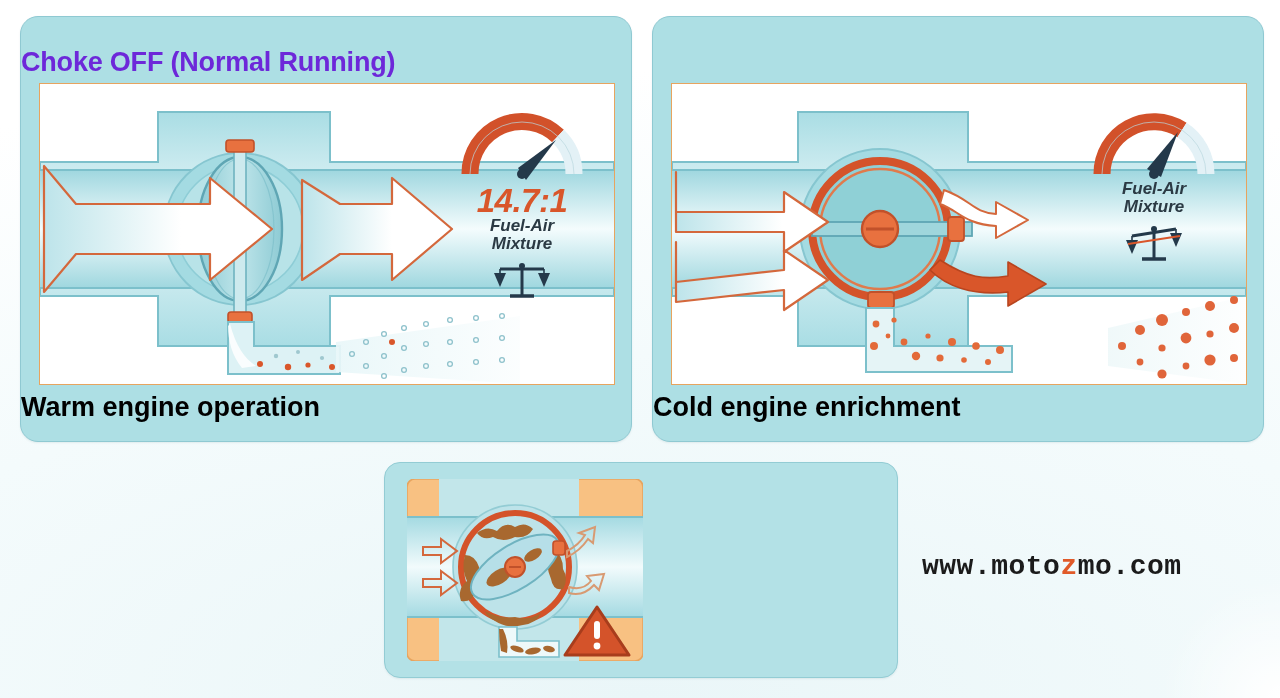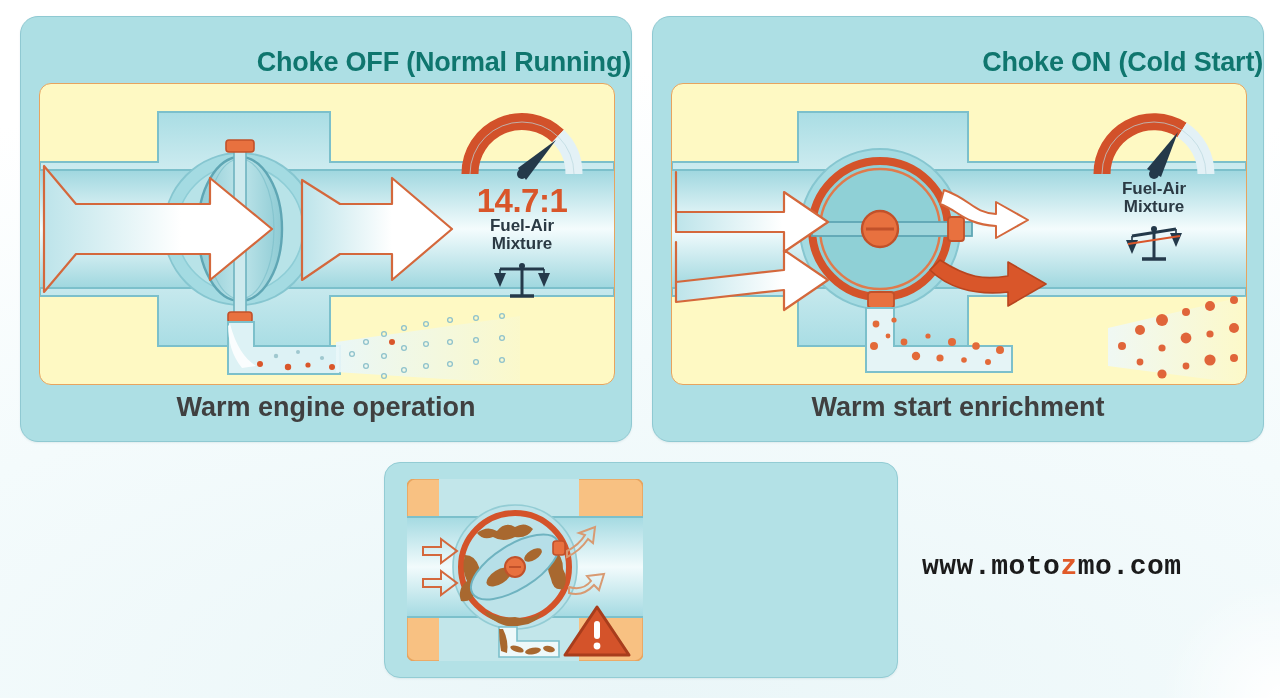--- a/index.html
+++ b/index.html
@@ -28,41 +28,41 @@
     border-radius:18px;
     box-shadow:0 1px 2px rgba(60,110,120,.10);
   }
   #panel-left{left:20px;top:16px;width:610px;height:424px;}
   #panel-right{left:652px;top:16px;width:610px;height:424px;}
   #panel-bottom{left:384px;top:462px;width:512px;height:214px;
     background:#b3e1e6;border-color:#93ccd4;border-radius:16px;}
 
   .panel-title{
     position:absolute;left:0;right:0;top:30px;
-    text-align:right;
+    text-align:left;
     font-size:27px;font-weight:bold;
-    color:#0f766e;
+    color:#6d28d9;
     letter-spacing:-0.2px;
     white-space:nowrap;
   }
   .panel-caption{
     position:absolute;left:0;right:0;bottom:18px;
-    text-align:center;
     font-size:27px;font-weight:bold;
-    color:#404040;
+    color:#000000;
     white-space:nowrap;
   }
 
   
   .diagram{
     position:absolute;left:18px;top:66px;width:574px;height:300px;
-    background:#fef9c3;
+    background:#ffffff;
     border:1.2px solid #e7a45f;
-    border-radius:12px;
+    border-radius:0;
     overflow:hidden;
+    font-style:italic;
   }
 
   
   #watermark{
     position:absolute;left:922px;top:551px;
     font-family:Liberation Mono, monospace;
     font-size:28px;font-weight:bold;letter-spacing:.5px;
     color:#1b1b1b;
     white-space:nowrap;
   }
@@ -207,21 +207,20 @@
             <circle cx="28" cy="6" r="3" fill="#24394a"></circle>
           </svg>
         </div>
       </div>
     </div>
 
     <div class="panel-caption">Warm engine operation</div>
   </div>
 
   <div class="panel" id="panel-right">
-    <div class="panel-title">Choke ON (Cold Start)</div>
 
     <div class="diagram">
       <svg width="574" height="300" viewBox="0 0 574 300">
         <defs>
           <linearGradient id="bodyGradR" x1="0" y1="0" x2="0" y2="1">
             <stop offset="0%" stop-color="#a9dde4"></stop>
             <stop offset="45%" stop-color="#eaf7f9"></stop>
             <stop offset="100%" stop-color="#a9dde4"></stop>
           </linearGradient>
           <linearGradient id="throatGradR" x1="0" y1="0" x2="0" y2="1">
@@ -321,21 +320,21 @@
             <path d="M44,10 L56,10 L50,24 Z" fill="#24394a"></path>
             <line x1="6" y1="13" x2="6" y2="17" stroke="#24394a" stroke-width="1.6"></line>
             <line x1="50" y1="6" x2="50" y2="10" stroke="#24394a" stroke-width="1.6"></line>
             <circle cx="28" cy="6" r="3" fill="#24394a"></circle>
             <line x1="2" y1="21" x2="54" y2="13" stroke="#d9562a" stroke-width="2"></line>
           </svg>
         </div>
       </div>
     </div>
 
-    <div class="panel-caption">Warm start enrichment</div>
+    <div class="panel-caption">Cold engine enrichment</div>
   </div>
 
   <div class="panel" id="panel-bottom">
     <svg width="236" height="182" viewBox="0 0 236 182" style="position:absolute;left:22px;top:16px;">
       <defs>
         <linearGradient id="boreGradB" x1="0" y1="0" x2="0" y2="1">
           <stop offset="0%" stop-color="#a4dae2"></stop>
           <stop offset="50%" stop-color="#f2fbfc"></stop>
           <stop offset="100%" stop-color="#a4dae2"></stop>
         </linearGradient>

